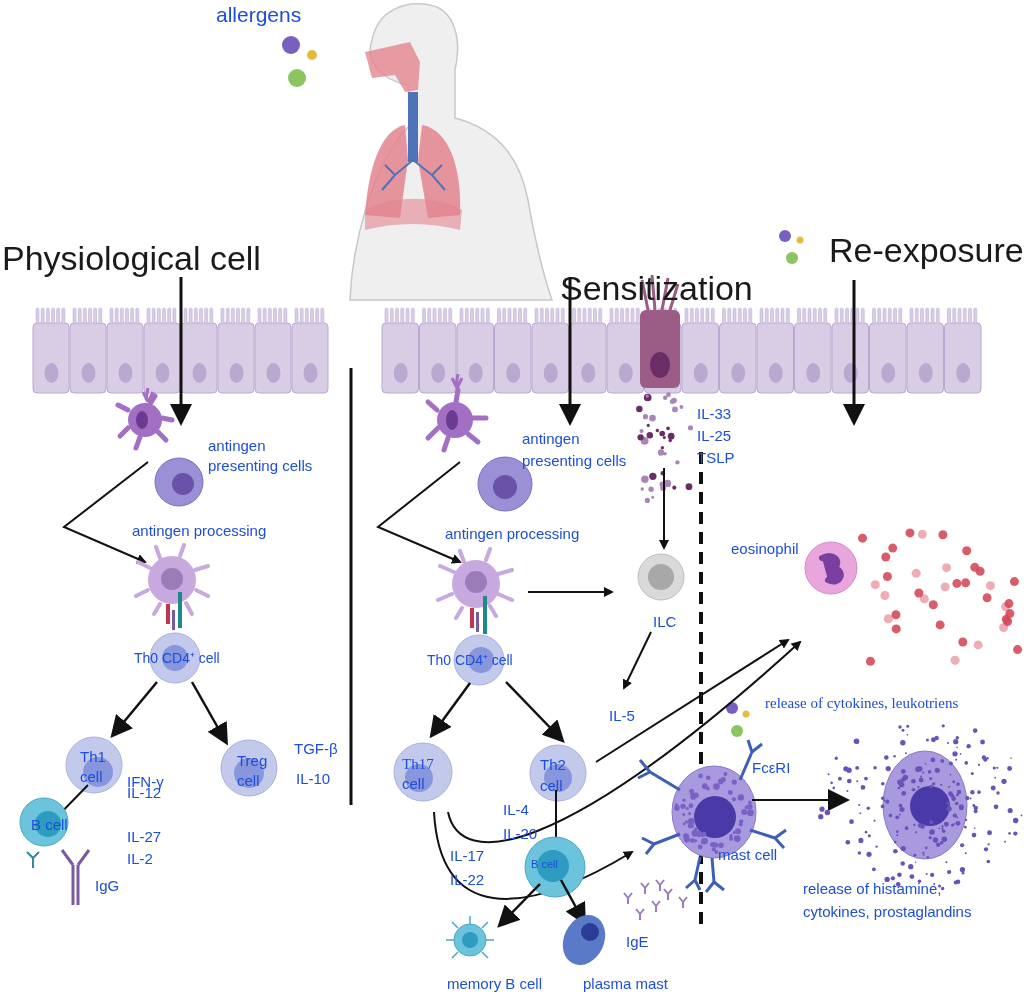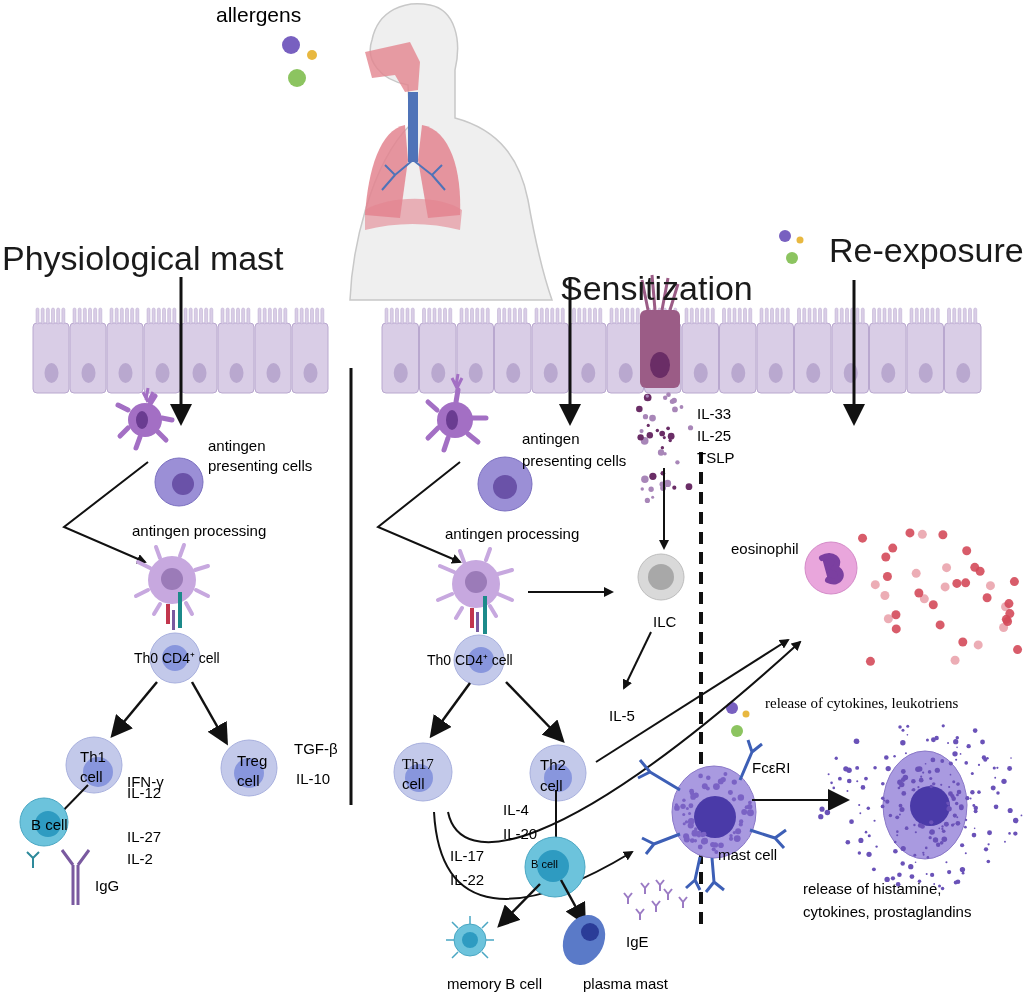--- a/index.html
+++ b/index.html
@@ -1,18 +1,18 @@
 <!DOCTYPE html>
 <html><head>
 <meta charset="utf-8">
 <style>
   html, body { margin:0; padding:0; background:#fff; }
   body { width:1024px; height:1000px; position:relative; overflow:hidden; font-family:"Liberation Sans", sans-serif; color:#222; }
   svg#diagram { position:absolute; left:0; top:0; }
-  .lbl { position:absolute; font-family:"Liberation Sans", sans-serif; color:#000000; white-space:nowrap; line-height:1.25; }
+  .lbl { position:absolute; font-family:"Liberation Sans", sans-serif; color:#1d4ed8; white-space:nowrap; line-height:1.25; }
   .big { font-size:34px; color:#1a1a1a; }
   .med { font-size:17px; }
   .sm { font-size:15px;text-align:center; }
   .xs { font-size:13px; }
 </style>
 </head>
 <body>
 
 <svg id="diagram" width="1024" height="1000" viewBox="0 0 1024 1000" xmlns="http://www.w3.org/2000/svg">
   <defs>
@@ -793,21 +793,21 @@
       <circle cx="997.9954067256208" cy="793.0994765474554" r="1.7597908093278463" fill="#6a52b8"></circle>
       <circle cx="907.4053864943791" cy="734.8589559640055" r="0.831730109739369" fill="#6a52b8"></circle>
       <circle cx="932.9145529788342" cy="759.8951352615336" r="2.399039780521262" fill="#6a52b8"></circle>
       <circle cx="831.5692725615853" cy="782.866215449626" r="1.2950531550068587" fill="#6a52b8"></circle>
       <circle cx="851.5344856313117" cy="821.6678524719975" r="2.3531035665294926" fill="#6a52b8"></circle>
       <circle cx="950.4660411770326" cy="793.7093061718823" r="2.4065243484224963" fill="#6a52b8"></circle>
     </g>
 </svg>
 
 <div class="lbl med" style="left:216px;top:2px;font-size:21px;">allergens</div>
-<div class="lbl big" style="left:2px;top:237px;">Physiological mast</div>
+<div class="lbl big" style="left:2px;top:237px;">Physiological cell</div>
 <div class="lbl big" style="left:560px;top:229px;margin-top:38px;">Sensitization</div>
 <div class="lbl big" style="left:829px;top:229px;">Re-exposure</div>
 
 <div class="lbl sm" style="left:208px;top:437px;">antingen</div>
 <div class="lbl sm" style="left:208px;top:457px;">presenting cells</div>
 <div class="lbl sm" style="left:132px;top:522px;">antingen processing</div>
 <div class="lbl sm" style="left:134px;top:650px;font-size:14px;">Th0 CD4⁺ cell</div>
 <div class="lbl sm" style="left:80px;top:748px;">Th1</div>
 <div class="lbl sm" style="left:80px;top:768px;">cell</div>
 <div class="lbl sm" style="left:237px;top:752px;">Treg</div>

